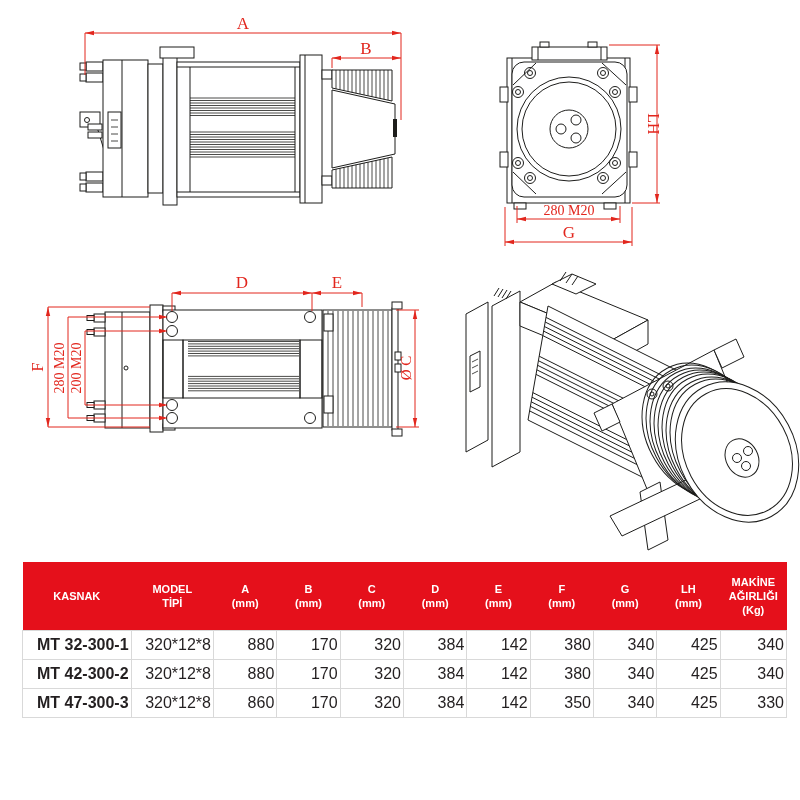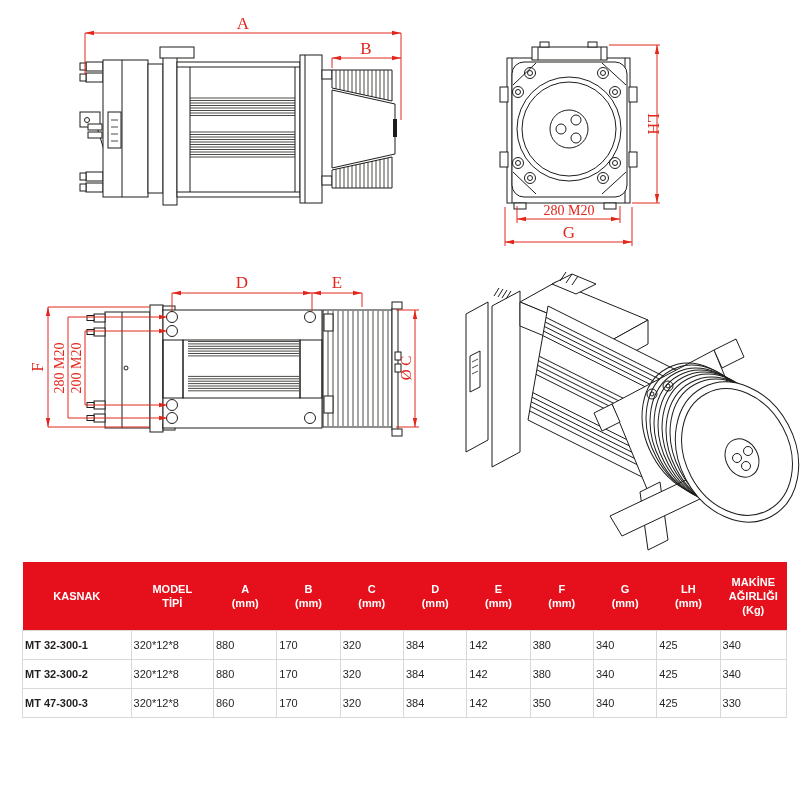--- a/index.html
+++ b/index.html
@@ -13,21 +13,21 @@
   .kf{fill:#1d1d1b;stroke:none;}
   .r{stroke:#e2261d;fill:none;stroke-width:1;}
   .rf{fill:#e2261d;stroke:none;}
   text.dim{fill:#e2261d;font-family:"Liberation Serif",serif;}
   
   .spec-table{position:absolute;left:22px;top:562px;width:765px;border-collapse:collapse;
               table-layout:fixed;}
   .spec-table th{background:#e5101b;color:#fff;font-weight:bold;font-size:11px;line-height:1.3;
                  white-space:pre-line;text-align:center;vertical-align:middle;height:68px;
                  padding:0 2px;border:none;}
-  .spec-table td{font-size:11px;color:#231f20;text-align:left;vertical-align:middle;
+  .spec-table td{font-size:16px;color:#231f20;text-align:right;vertical-align:middle;
                  height:28px;border:1px solid #d9d9d9;background:#fff;padding:0 2px;}
   .spec-table td.model{font-weight:bold;}
 </style>
 </head>
 <body>
 
 <div class="stage">
 
 <svg class="drawings" width="800" height="557" viewBox="0 0 800 557">
 
@@ -322,21 +322,21 @@
       <td>170</td>
       <td>320</td>
       <td>384</td>
       <td>142</td>
       <td>380</td>
       <td>340</td>
       <td>425</td>
       <td>340</td>
     </tr>
     <tr>
-      <td class="model">MT 32-300-2</td>
+      <td class="model">MT 42-300-2</td>
       <td>320*12*8</td>
       <td>880</td>
       <td>170</td>
       <td>320</td>
       <td>384</td>
       <td>142</td>
       <td>380</td>
       <td>340</td>
       <td>425</td>
       <td>340</td>

